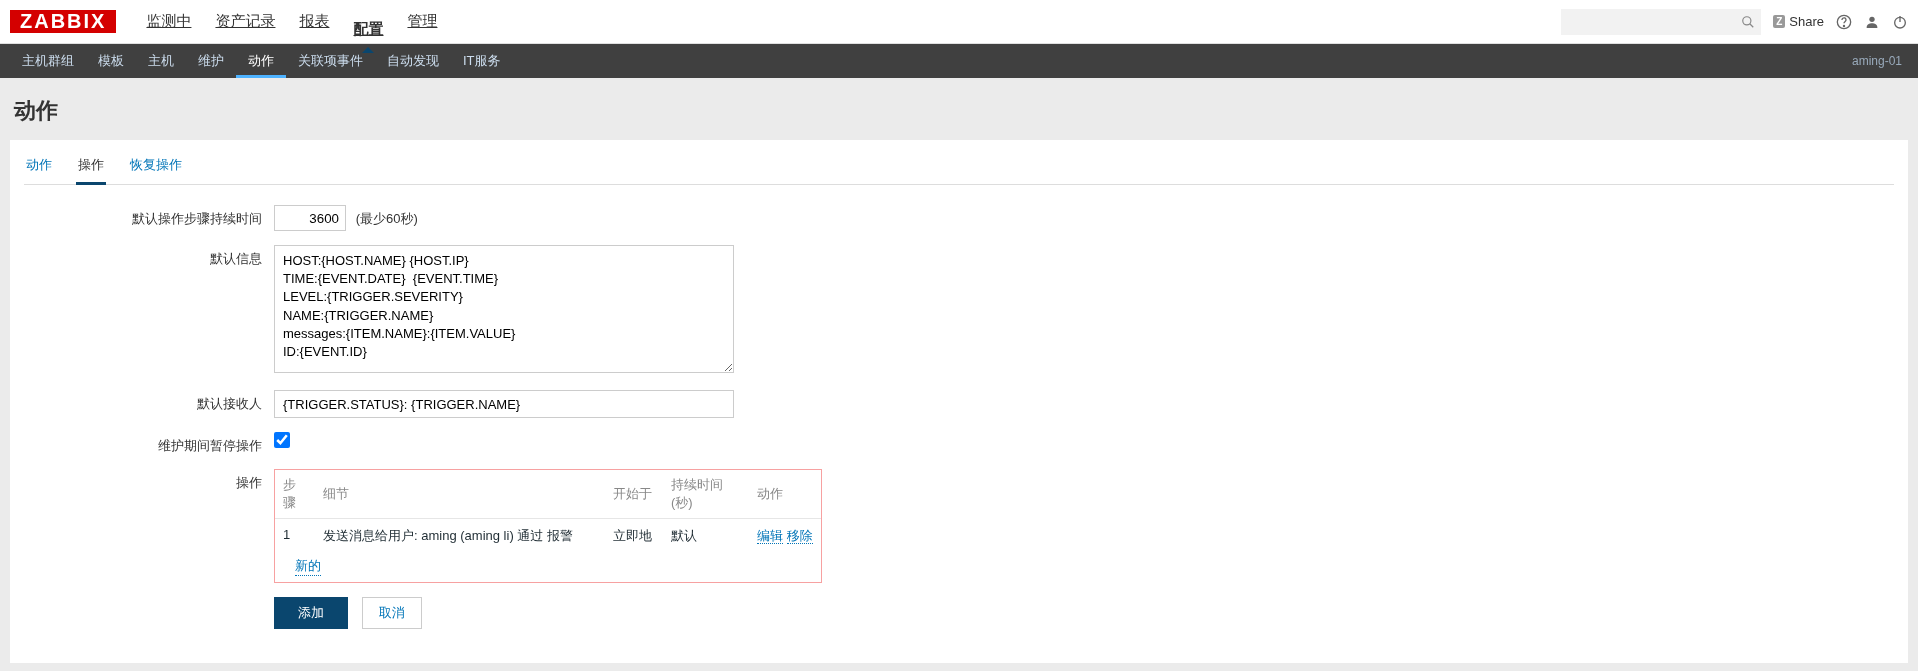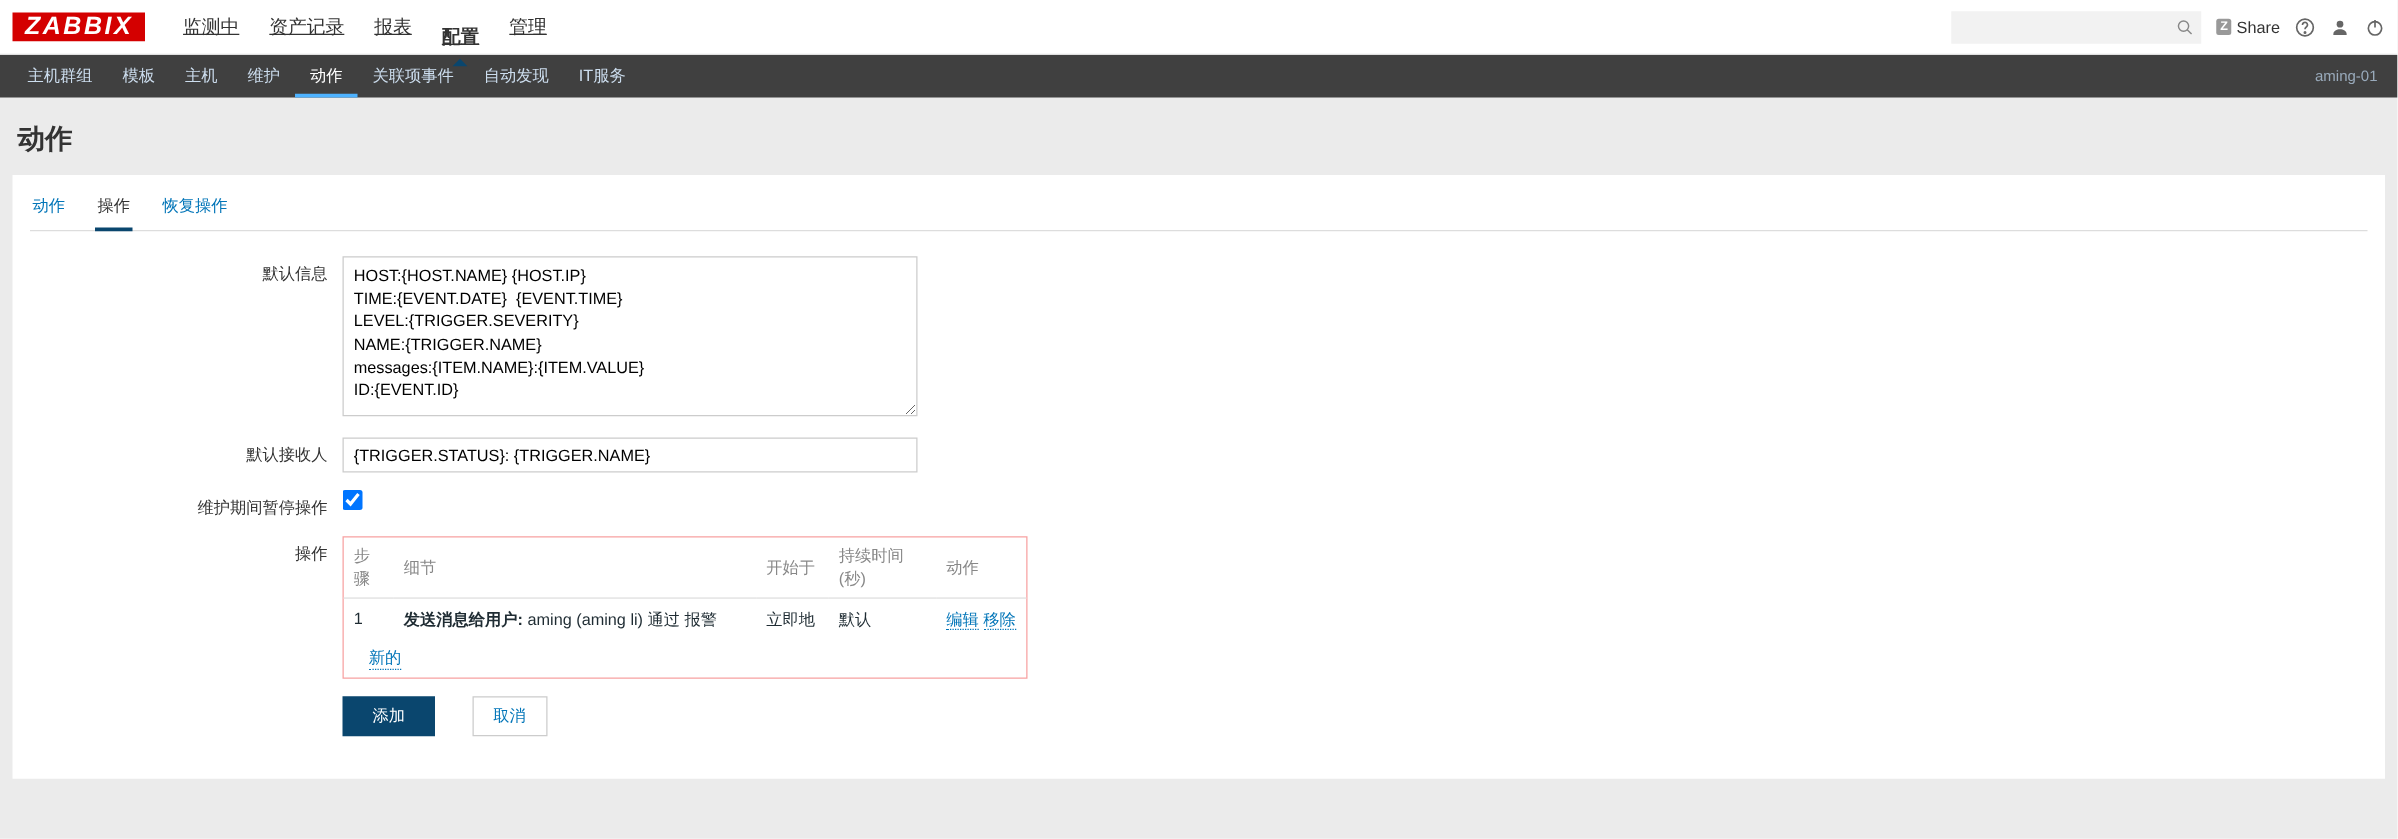--- a/index.html
+++ b/index.html
@@ -1,18 +1,18 @@
 <!DOCTYPE html>
 <html><head>
 <meta charset="utf-8">
 <style>
 * { margin:0; padding:0; box-sizing:border-box; font-family:Arial,"Microsoft YaHei",sans-serif; }
 body { background:#ebebeb; font-size:13px; color:#1f2c33; }
 .topnav { background:#fff; height:44px; display:flex; align-items:center; padding:0 10px; border-bottom:1px solid #e0e0e0; }
-.logo { background:#d40000; color:#fff; font-weight:bold; font-style:italic; letter-spacing:2px; font-size:20px; padding:0 10px; margin-right:18px; }
+.logo { background:#d40000; color:#fff; font-weight:bold; letter-spacing:2px; font-size:20px; padding:0 10px; margin-right:18px; }
 .topnav-item { padding:0 12px; color:#333; font-size:15px; height:44px; display:flex; align-items:center; cursor:pointer; position:relative;text-decoration:underline; }
 .topnav-item.active { font-weight:bold;margin-top:16px; }
 .topnav-item.active::after { content:""; position:absolute; bottom:-1px; left:50%; transform:translateX(-50%); border:6px solid transparent; border-bottom-color:#0a466e; }
 .top-right { margin-left:auto; display:flex; align-items:center; gap:12px; }
 .search-box { position:relative; }
 .search-box input { width:200px; height:26px; background:#f2f2f2; border:none; padding:0 26px 0 8px; }
 .search-box .sicon { position:absolute; right:6px; top:50%; transform:translateY(-50%); color:#888; }
 .icon-btn { color:#555; cursor:pointer; font-size:16px; display:flex; align-items:center; }
 .share { font-size:13px; color:#333; display:flex; align-items:center; gap:4px; }
 .share .z { background:#999; color:#fff; font-size:10px; padding:1px 3px; border-radius:2px; font-weight:bold; }
@@ -30,25 +30,25 @@
 .form-control { }
 input[type=text].narrow { width:72px; height:26px; border:1px solid #ccc; text-align:right; padding:0 6px; }
 input[type=text].wide { width:460px; height:28px; border:1px solid #ccc; padding:0 8px; font-size:13px; }
 textarea.wide { width:460px; height:128px; border:1px solid #ccc; padding:6px 8px; font-size:13px; resize:both; line-height:1.4; }
 .hint { margin-left:6px; color:#333; font-size:13px; }
 .checkbox { width:16px; height:16px; }
 .op-table { border:1px solid #f7a1a1; width:548px; }
 .op-table table { width:100%; border-collapse:collapse; font-size:13px; }
 .op-table th { text-align:left; font-weight:normal; color:#888; padding:6px 8px; border-bottom:1px solid #e6e6e6; }
 .op-table td { padding:8px 8px; vertical-align:top; }
-.op-table td .bold { font-weight:bold; }
+.op-table td .bold { font-weight:normal; }
 .op-table .newlink, .op-table .editlink, .op-table .dellink { color:#0275b8; cursor:pointer; border-bottom:1px dotted #0275b8; }
 .op-table .newlink { margin:4px 0 6px 20px; display:inline-block; }
 .btn-primary { background:#0a466e; color:#fff; border:none; padding:7px 24px; font-size:13px; cursor:pointer; }
-.btn-secondary { background:#fff; color:#0275b8; border:1px solid #ccc; padding:6px 16px; font-size:13px; cursor:pointer; margin-left:26px; }
+.btn-secondary { background:#fff; color:#0275b8; border:1px solid #ccc; padding:6px 16px; font-size:13px; cursor:pointer; margin-left:10px; }
 svg { display:block; }
 </style>
 </head>
 <body>
 
 <div class="topnav">
   <div class="logo">ZABBIX</div>
   <div class="topnav-item">监测中</div>
   <div class="topnav-item">资产记录</div>
   <div class="topnav-item">报表</div>
@@ -104,20 +104,27 @@
 
 <h1 class="page-title">动作</h1>
 
 <div class="panel">
   <div class="tabs">
     <div class="tab">动作</div>
     <div class="tab active">操作</div>
     <div class="tab">恢复操作</div>
   </div>
 
+  <div class="form-row">
+    <div class="form-label">默认操作步骤持续时间</div>
+    <div class="form-control">
+      <input type="text" class="narrow" value="3600" style="">
+      <span class="hint">(最少60秒)</span>
+    </div>
+  </div>
 
   <div class="form-row">
     <div class="form-label">默认信息</div>
     <div class="form-control">
       <textarea class="wide" style="">HOST:{HOST.NAME} {HOST.IP}
 TIME:{EVENT.DATE}  {EVENT.TIME}
 LEVEL:{TRIGGER.SEVERITY}
 NAME:{TRIGGER.NAME}
 messages:{ITEM.NAME}:{ITEM.VALUE}
 ID:{EVENT.ID}</textarea>

